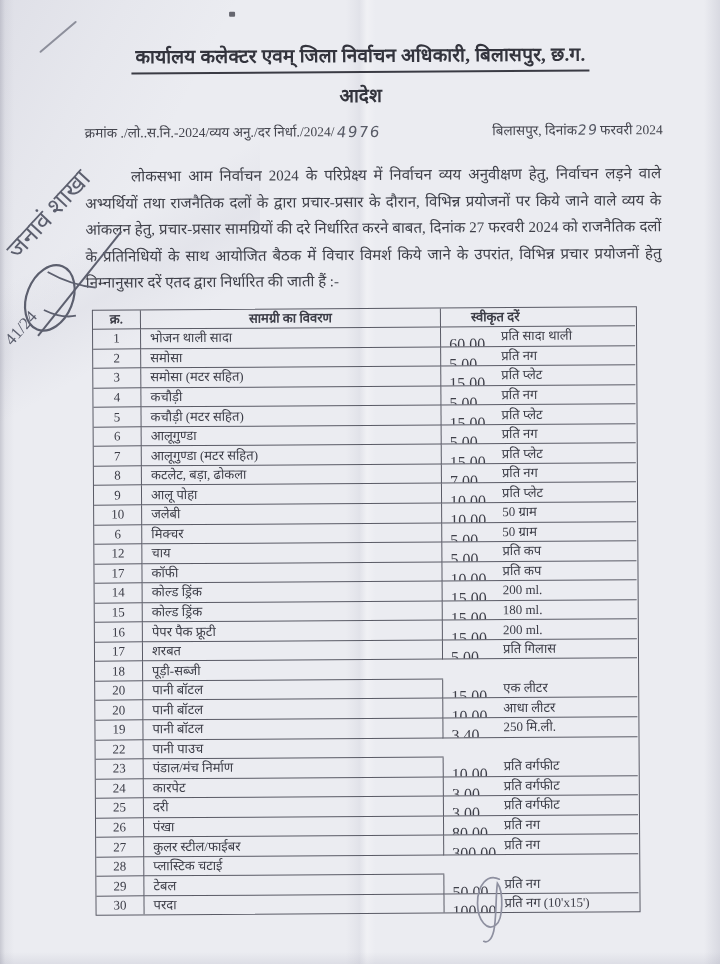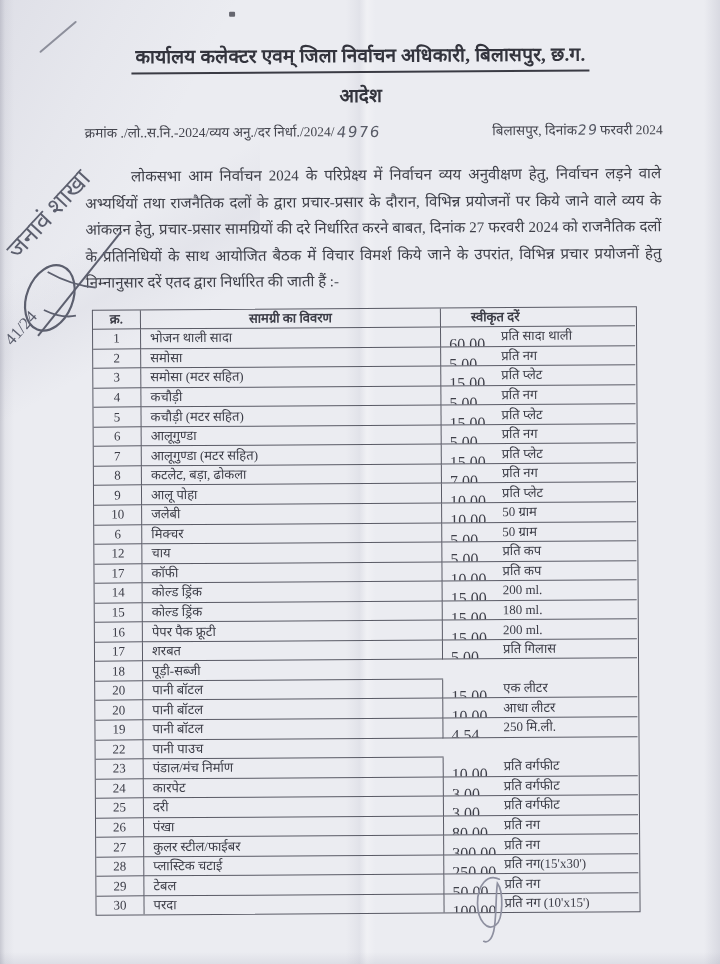--- a/index.html
+++ b/index.html
@@ -306,21 +306,21 @@
             <div class="c-item">पानी बॉटल</div>
             <div class="c-rate">
               <span class="rate">10.00</span>
               <span class="unit">आधा लीटर</span>
             </div>
           </div>
           <div class="tr">
             <div class="c-sn">19</div>
             <div class="c-item">पानी बॉटल</div>
             <div class="c-rate">
-              <span class="rate">4.54</span>
+              <span class="rate">3.40</span>
               <span class="unit">250 मि.ली.</span>
             </div>
           </div>
           <div class="tr">
             <div class="c-sn">22</div>
             <div class="c-item">पानी पाउच</div>
           </div>
           <div class="tr">
             <div class="c-sn">23</div>
             <div class="c-item">पंडाल/मंच निर्माण</div>
@@ -357,24 +357,20 @@
             <div class="c-sn">27</div>
             <div class="c-item">कुलर स्टील/फाईबर</div>
             <div class="c-rate">
               <span class="rate">300.00</span>
               <span class="unit">प्रति नग</span>
             </div>
           </div>
           <div class="tr">
             <div class="c-sn">28</div>
             <div class="c-item">प्लास्टिक चटाई</div>
-            <div class="c-rate">
-              <span class="rate">250.00</span>
-              <span class="unit">प्रति नग(15'x30')</span>
-            </div>
           </div>
           <div class="tr">
             <div class="c-sn">29</div>
             <div class="c-item">टेबल</div>
             <div class="c-rate">
               <span class="rate">50.00</span>
               <span class="unit">प्रति नग</span>
             </div>
           </div>
           <div class="tr">

